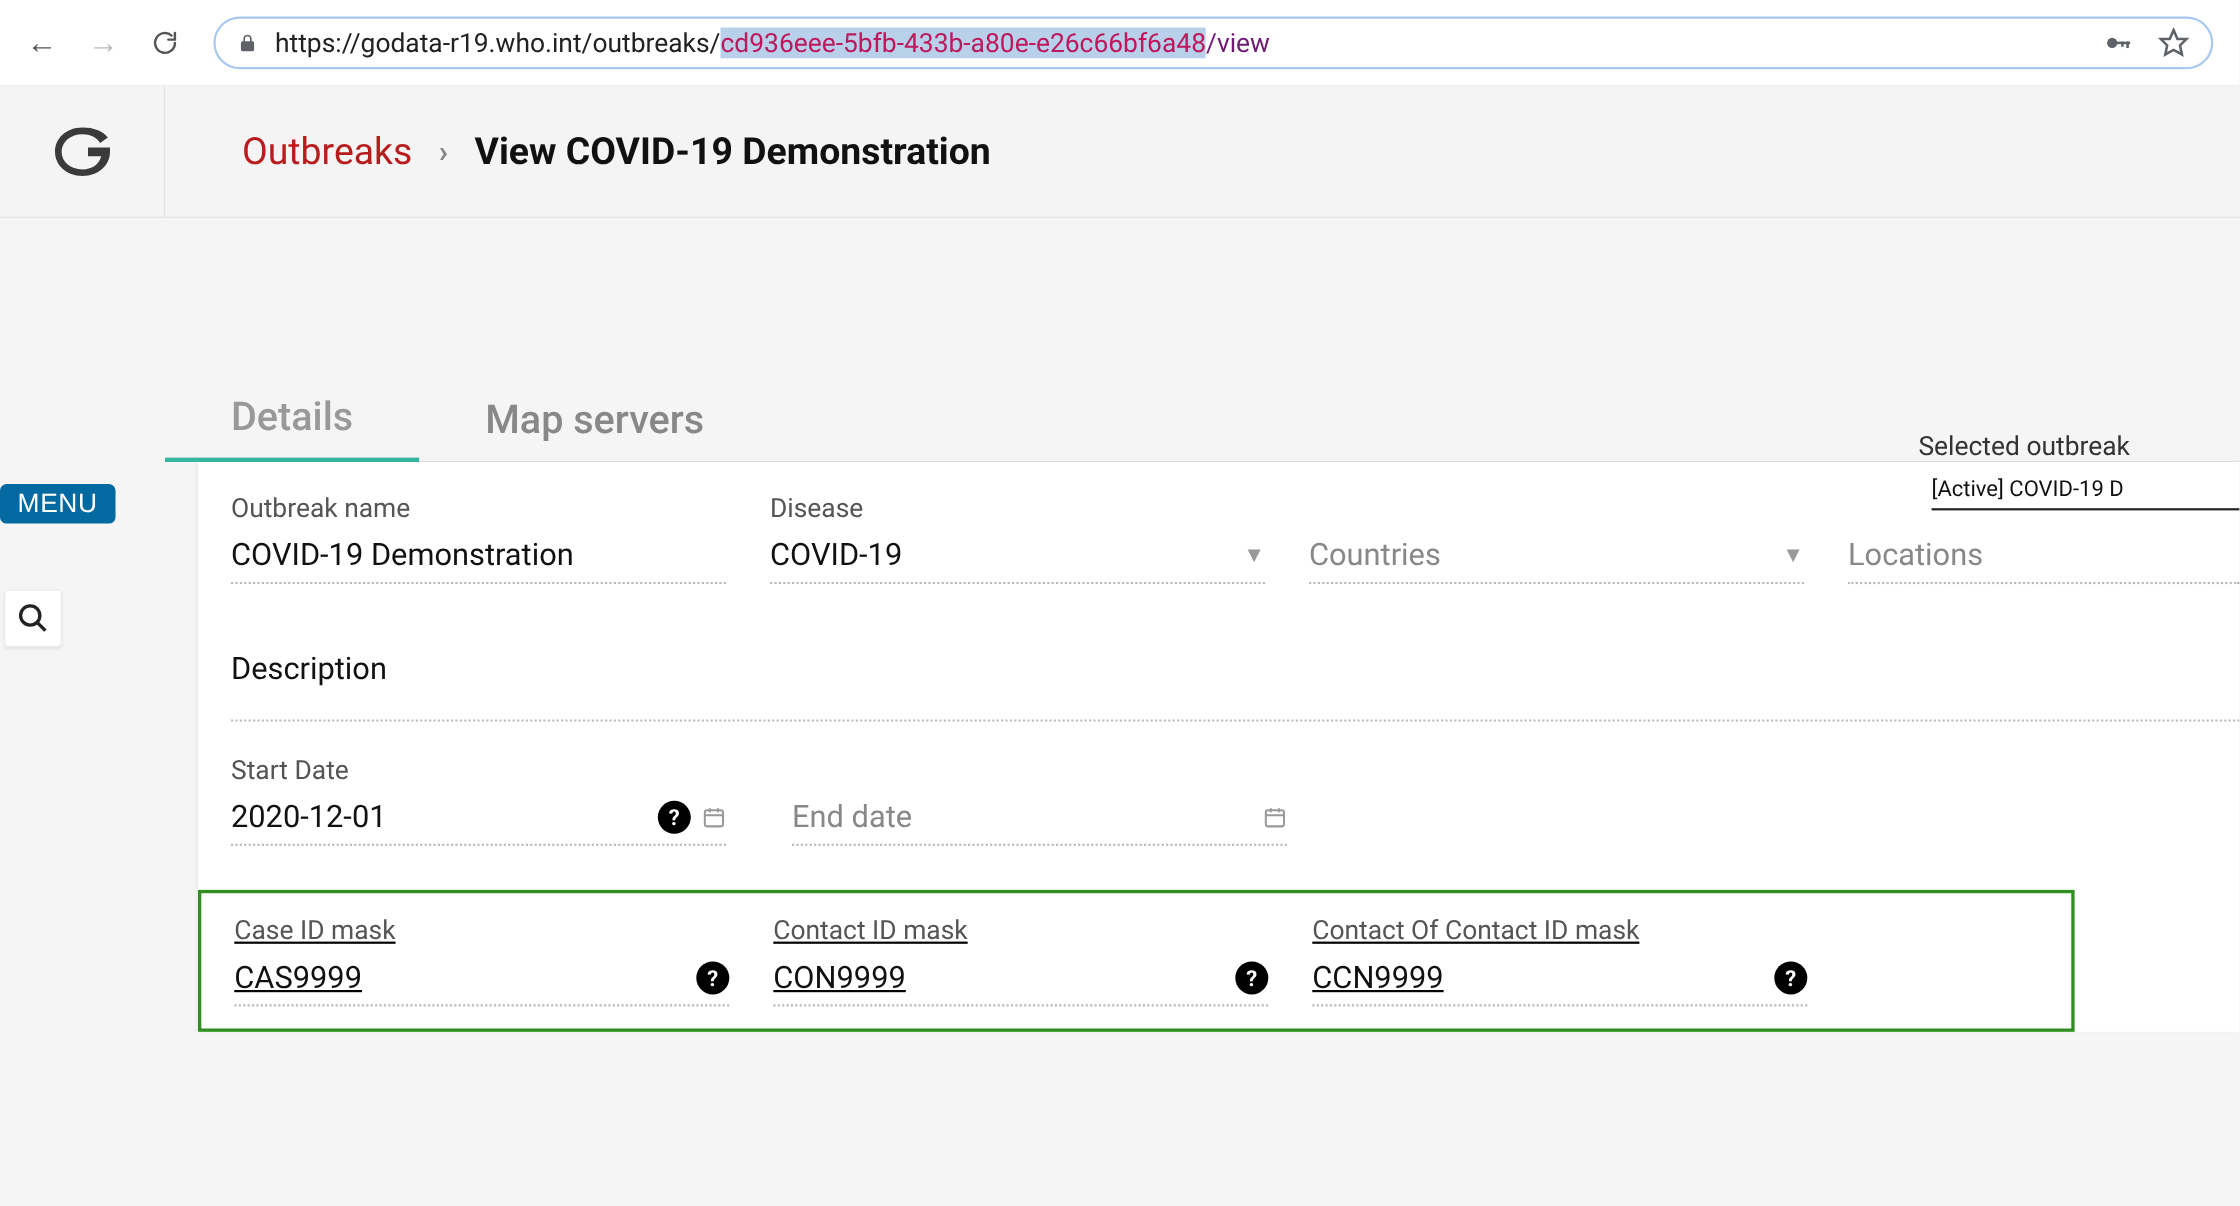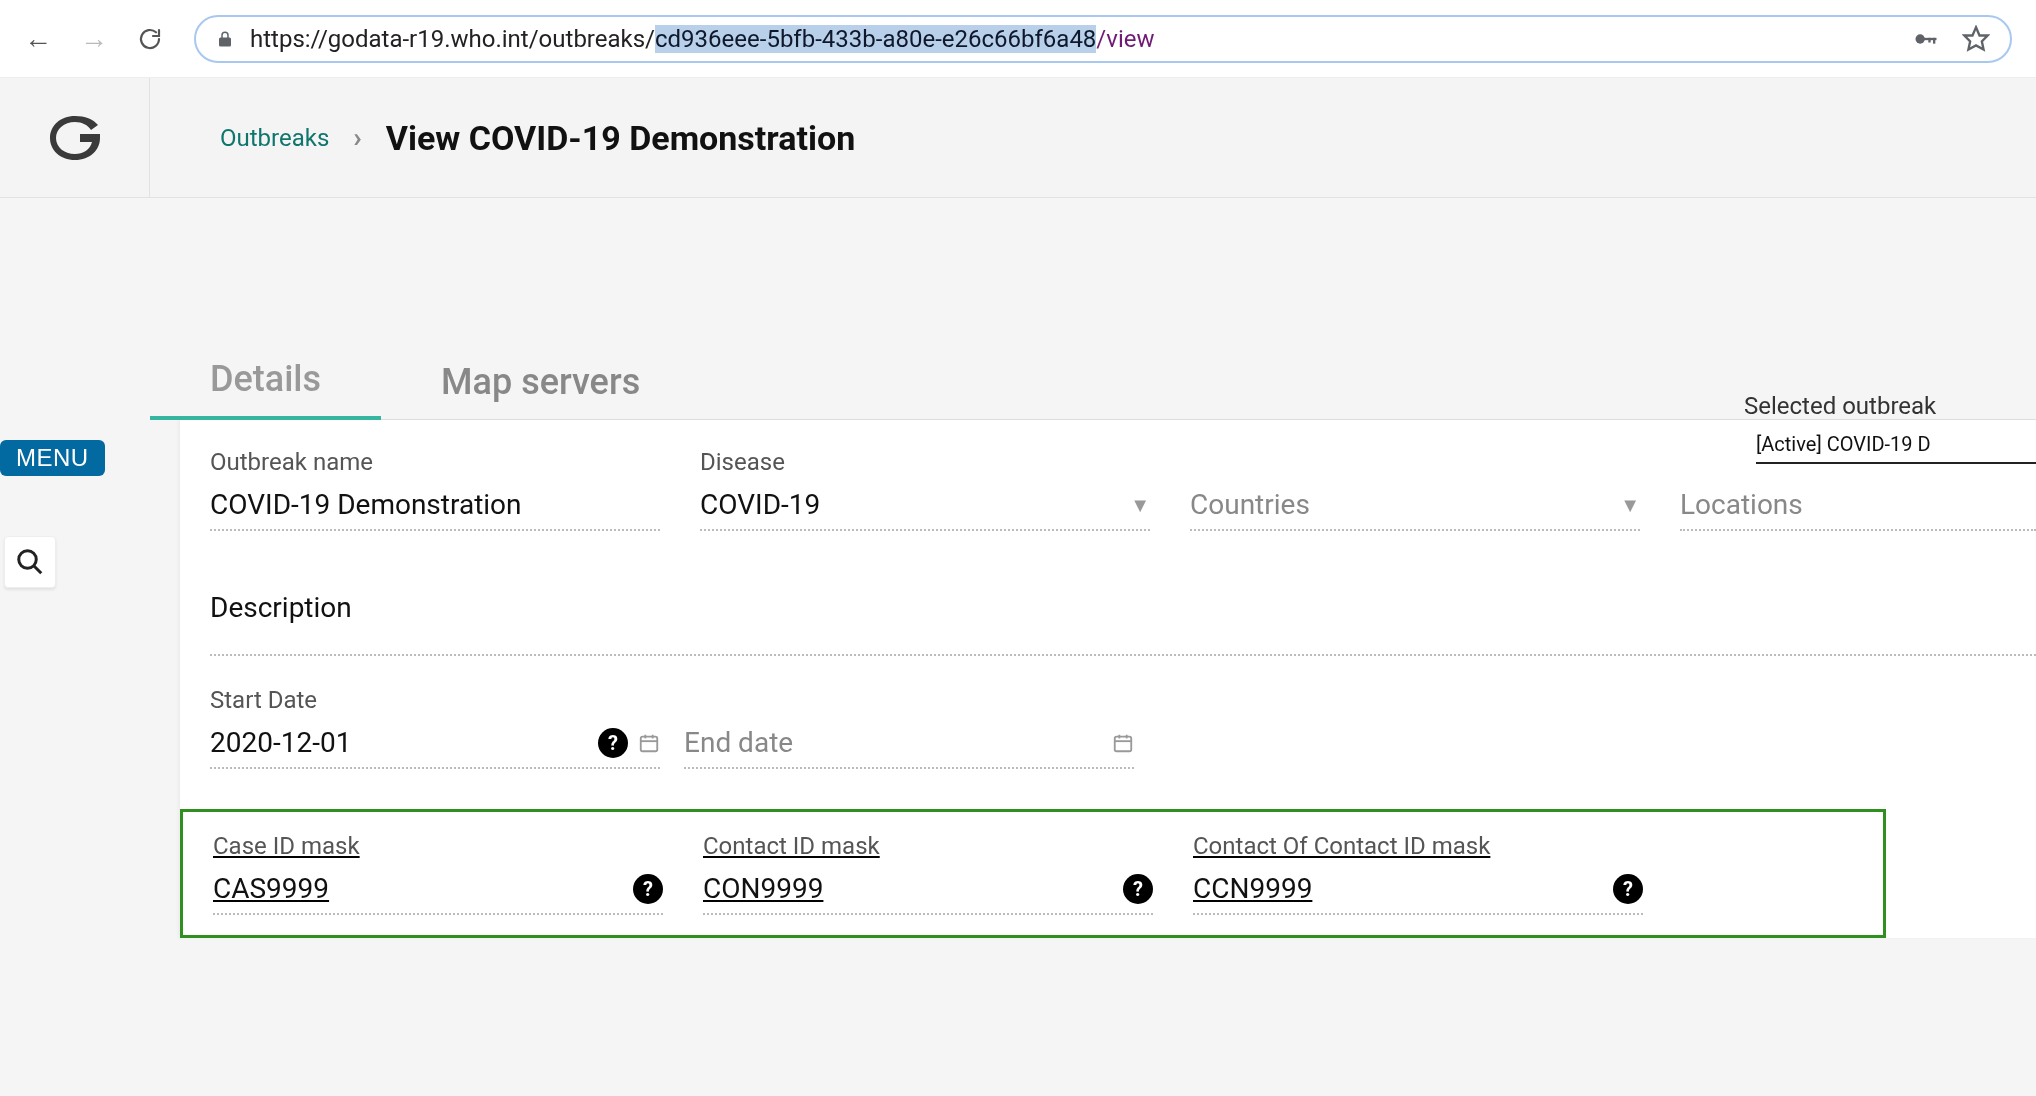--- a/index.html
+++ b/index.html
@@ -8,30 +8,30 @@
   
   .browser-chrome { height: 78px; background: #fff; display: flex; align-items: center; padding: 0 24px; border-bottom: 1px solid #eee; }
   .nav-btns { display: flex; align-items: center; gap: 28px; margin-right: 30px; }
   .nav-btn { width: 28px; height: 28px; display: flex; align-items: center; justify-content: center; cursor: pointer; }
   .nav-arrow { font-size: 28px; line-height: 1; color: #555; }
   .nav-arrow.disabled { color: #bbb; }
   .reload svg { width: 24px; height: 24px; }
   .addr-bar { flex: 1; height: 48px; border: 2px solid #a8c8f0; border-radius: 24px; background: #fff; display: flex; align-items: center; padding: 0 20px; font-size: 24px; color: #333; }
   .addr-bar .lock { margin-right: 16px; color: #666; }
   .addr-bar .url-pre { color: #222; }
-  .addr-bar .url-sel { background: #b8d0ea; color: #0f172a; }
+  .addr-bar .url-sel { background: #b8d0ea; color: #be185d; }
   .addr-bar .url-post { color: #701a75; }
   .addr-right { display: flex; align-items: center; gap: 22px; margin-left: 20px; }
   .addr-right .icon { color: #5f6368; font-size: 26px; }
 
   
   .app-header { height: 120px; background: #f4f4f4; display: flex; align-items: center; border-bottom: 1px solid #e2e2e2; }
   .logo-cell { width: 150px; height: 100%; display: flex; align-items: center; justify-content: center; border-right: 1px solid #e2e2e2; }
   .breadcrumbs { display: flex; align-items: center; padding-left: 70px; gap: 24px; }
-  .crumb-link { font-size: 24px; color: #0f766e; font-weight: 400; }
+  .crumb-link { font-size: 34px; color: #b91c1c; font-weight: 400; }
   .crumb-sep { font-size: 28px; color: #888; font-weight: 700; }
   .crumb-current { font-size: 34px; font-weight: 700; color: #111; }
 
   
   .page { position: relative; background: #f5f5f5; height: calc(100% - 198px); }
   .menu-btn { position: absolute; left: 0; top: 82px; background: #0369a1; color: #fff; border: none; border-radius: 6px; padding: 4px 16px; font-size: 24px; font-weight: 400; letter-spacing: 0.5px; cursor: pointer; }
   .search-btn { position: absolute; left: 4px; top: 178px; width: 52px; height: 52px; background: #fff; border: 1px solid #eee; border-radius: 4px; display: flex; align-items: center; justify-content: center; cursor: pointer; box-shadow: 0 2px 3px rgba(0,0,0,0.08); }
   .search-btn svg { width: 30px; height: 30px; }
   .sel-outbreak { position: absolute; right: 0; top: 34px; padding-right: 0; }
   .sel-outbreak .lbl { font-size: 24px; color: #333; margin-bottom: 8px; }
@@ -50,21 +50,21 @@
   .field .fvalue { font-size: 28px; color: #111; border-bottom: 2px dotted #bbb; padding: 4px 0 8px 0; display: flex; align-items: center; justify-content: space-between; min-height: 42px; }
   .field .fvalue.placeholder { color: #888; }
   .field .ficons { display: flex; align-items: center; gap: 10px; }
   .help-circ { width: 30px; height: 30px; border-radius: 50%; background: #000; color: #fff; display: inline-flex; align-items: center; justify-content: center; font-size: 20px; font-weight: 700; }
   .cal-icon { color: #aaa; }
   .caret { color: #999; font-size: 20px; }
   .desc-field { margin-top: 30px; }
   .desc-field .flabel { font-size: 28px; color: #111; margin-bottom: 24px; }
   .desc-field .fline { border-bottom: 2px dotted #bbb; height: 8px; width: 100%; }
 
-  .dates-row { display:flex; gap:24px; margin-top: 30px; }
+  .dates-row { display:flex; gap:60px; margin-top: 30px; }
 
   .mask-highlight { border: 3px solid #2f8f1f; margin-left: -30px; padding: 20px 0 20px 30px; margin-top: 10px; width: calc(100% - 150px + 30px); position: relative; left: 0; }
   .mask-highlight .row { margin-bottom: 0; }
   .mask-highlight .field { margin-bottom: 0; text-decoration: underline; }
 
   .w1 { width: 450px; }
   .w2 { width: 450px; }
   .w3 { width: 450px; justify-content: flex-end; }
   .wloc { flex: 1; min-width: 280px; }
 

